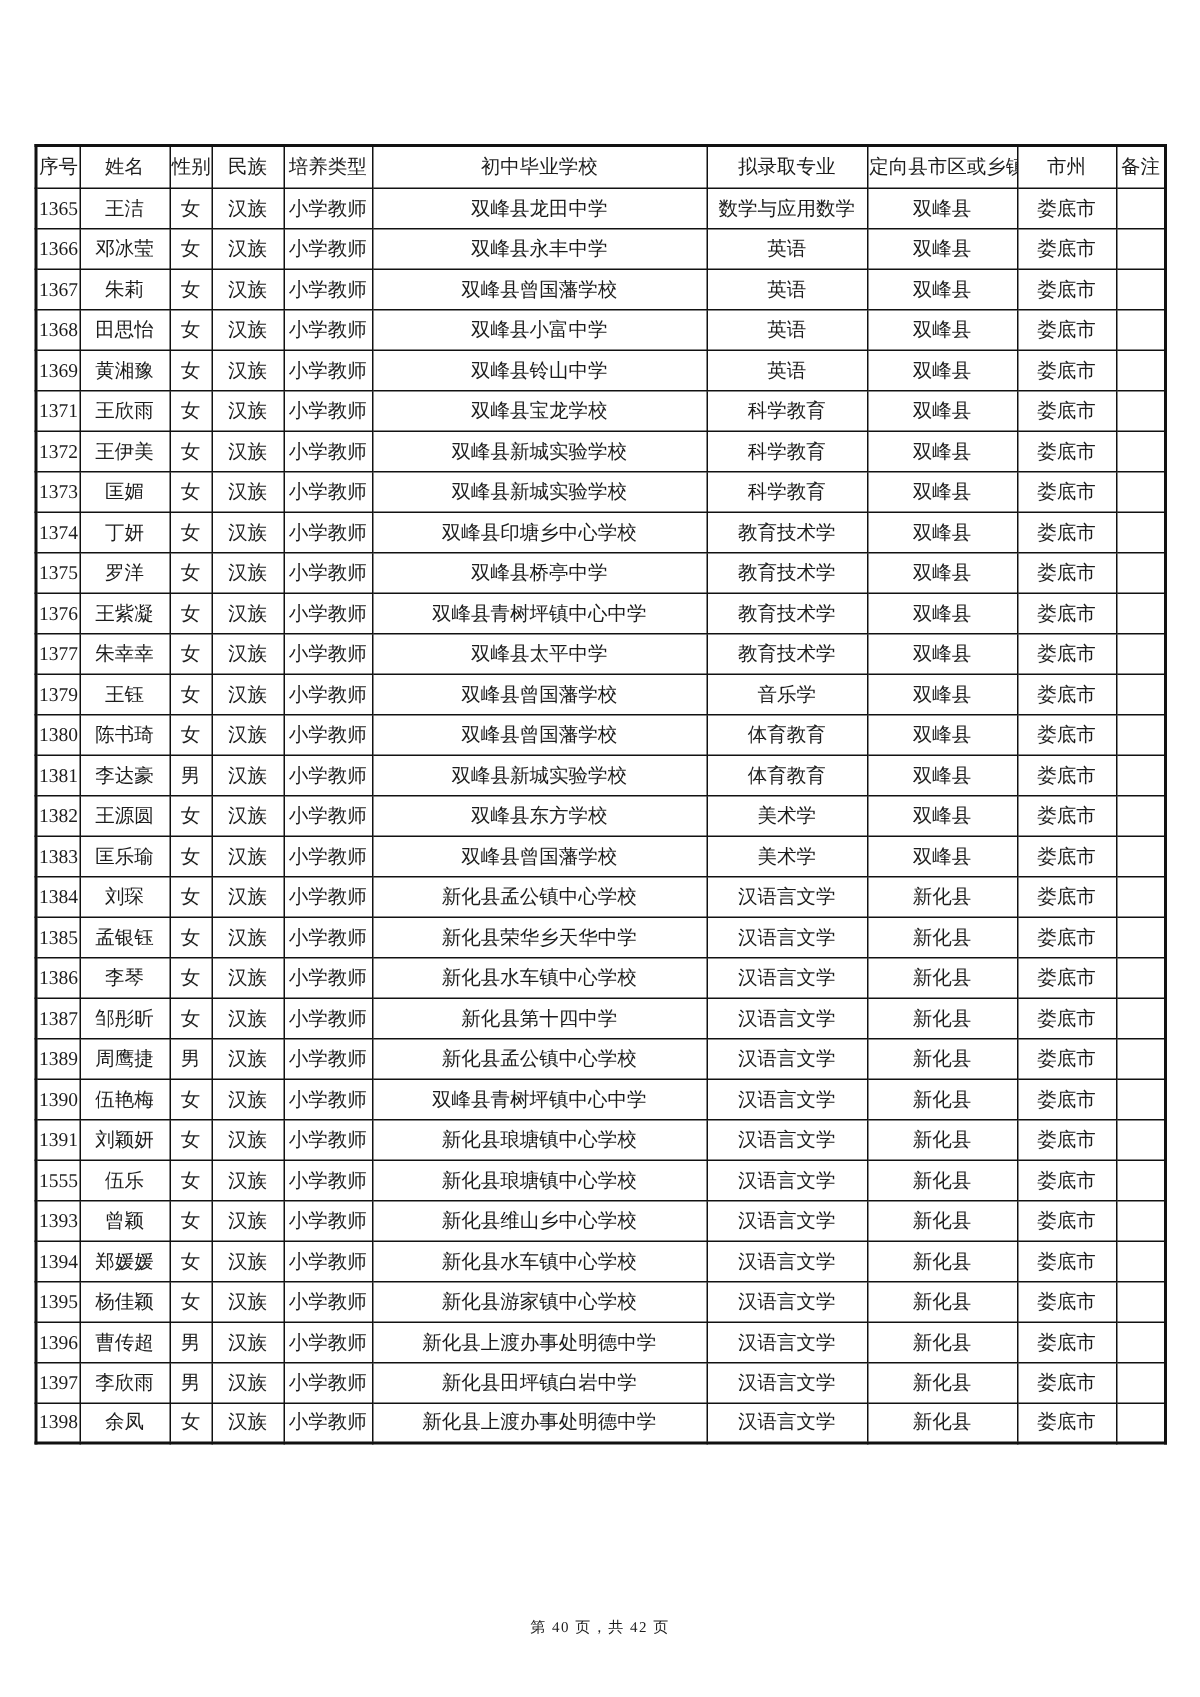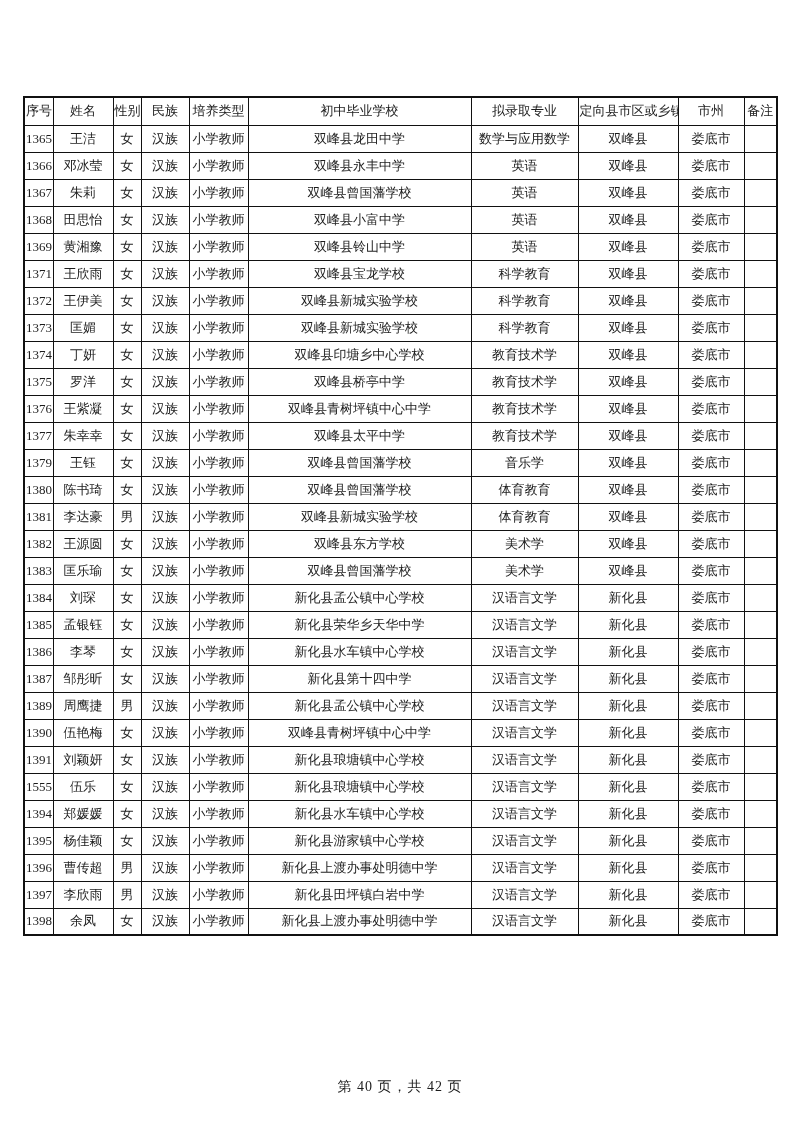--- a/index.html
+++ b/index.html
@@ -35,21 +35,21 @@
     color: #1c1c1c;
   }
   table.roster thead tr { height: 28px; }
   table.roster tbody tr { height: 27px; }
   .footer {
     position: absolute;
     left: 0;
     top: 1078px;
     width: 100%;
     text-align: center;
-    font-size: 14px;
+    font-size: 10px;
     color: #1c1c1c;
     letter-spacing: 1px;
   }
 </style>
 </head>
 <body>
 
 <div class="page">
 
   <table class="roster">
@@ -374,20 +374,32 @@
           <td>女</td>
           <td>汉族</td>
           <td>小学教师</td>
           <td>新化县琅塘镇中心学校</td>
           <td>汉语言文学</td>
           <td>新化县</td>
           <td>娄底市</td>
           <td></td>
         </tr>
         <tr>
+          <td>1393</td>
+          <td>曾颖</td>
+          <td>女</td>
+          <td>汉族</td>
+          <td>小学教师</td>
+          <td>新化县维山乡中心学校</td>
+          <td>汉语言文学</td>
+          <td>新化县</td>
+          <td>娄底市</td>
+          <td></td>
+        </tr>
+        <tr>
           <td>1394</td>
           <td>郑媛媛</td>
           <td>女</td>
           <td>汉族</td>
           <td>小学教师</td>
           <td>新化县水车镇中心学校</td>
           <td>汉语言文学</td>
           <td>新化县</td>
           <td>娄底市</td>
           <td></td>

